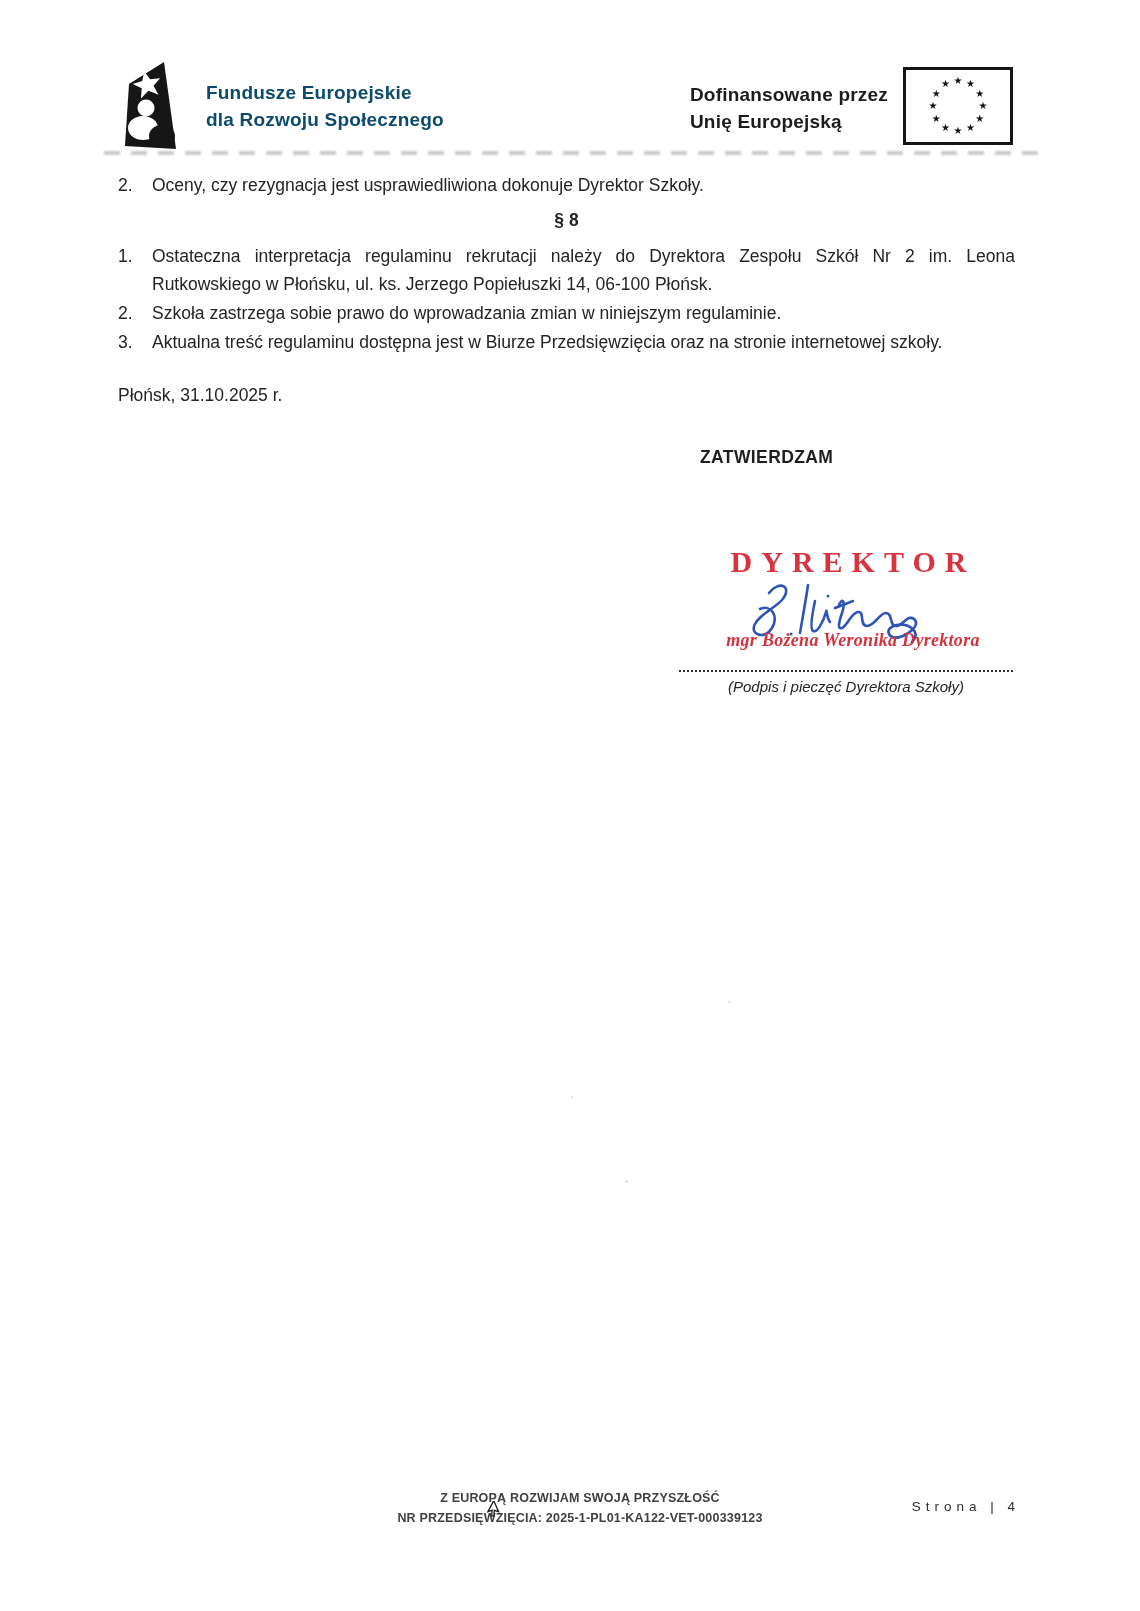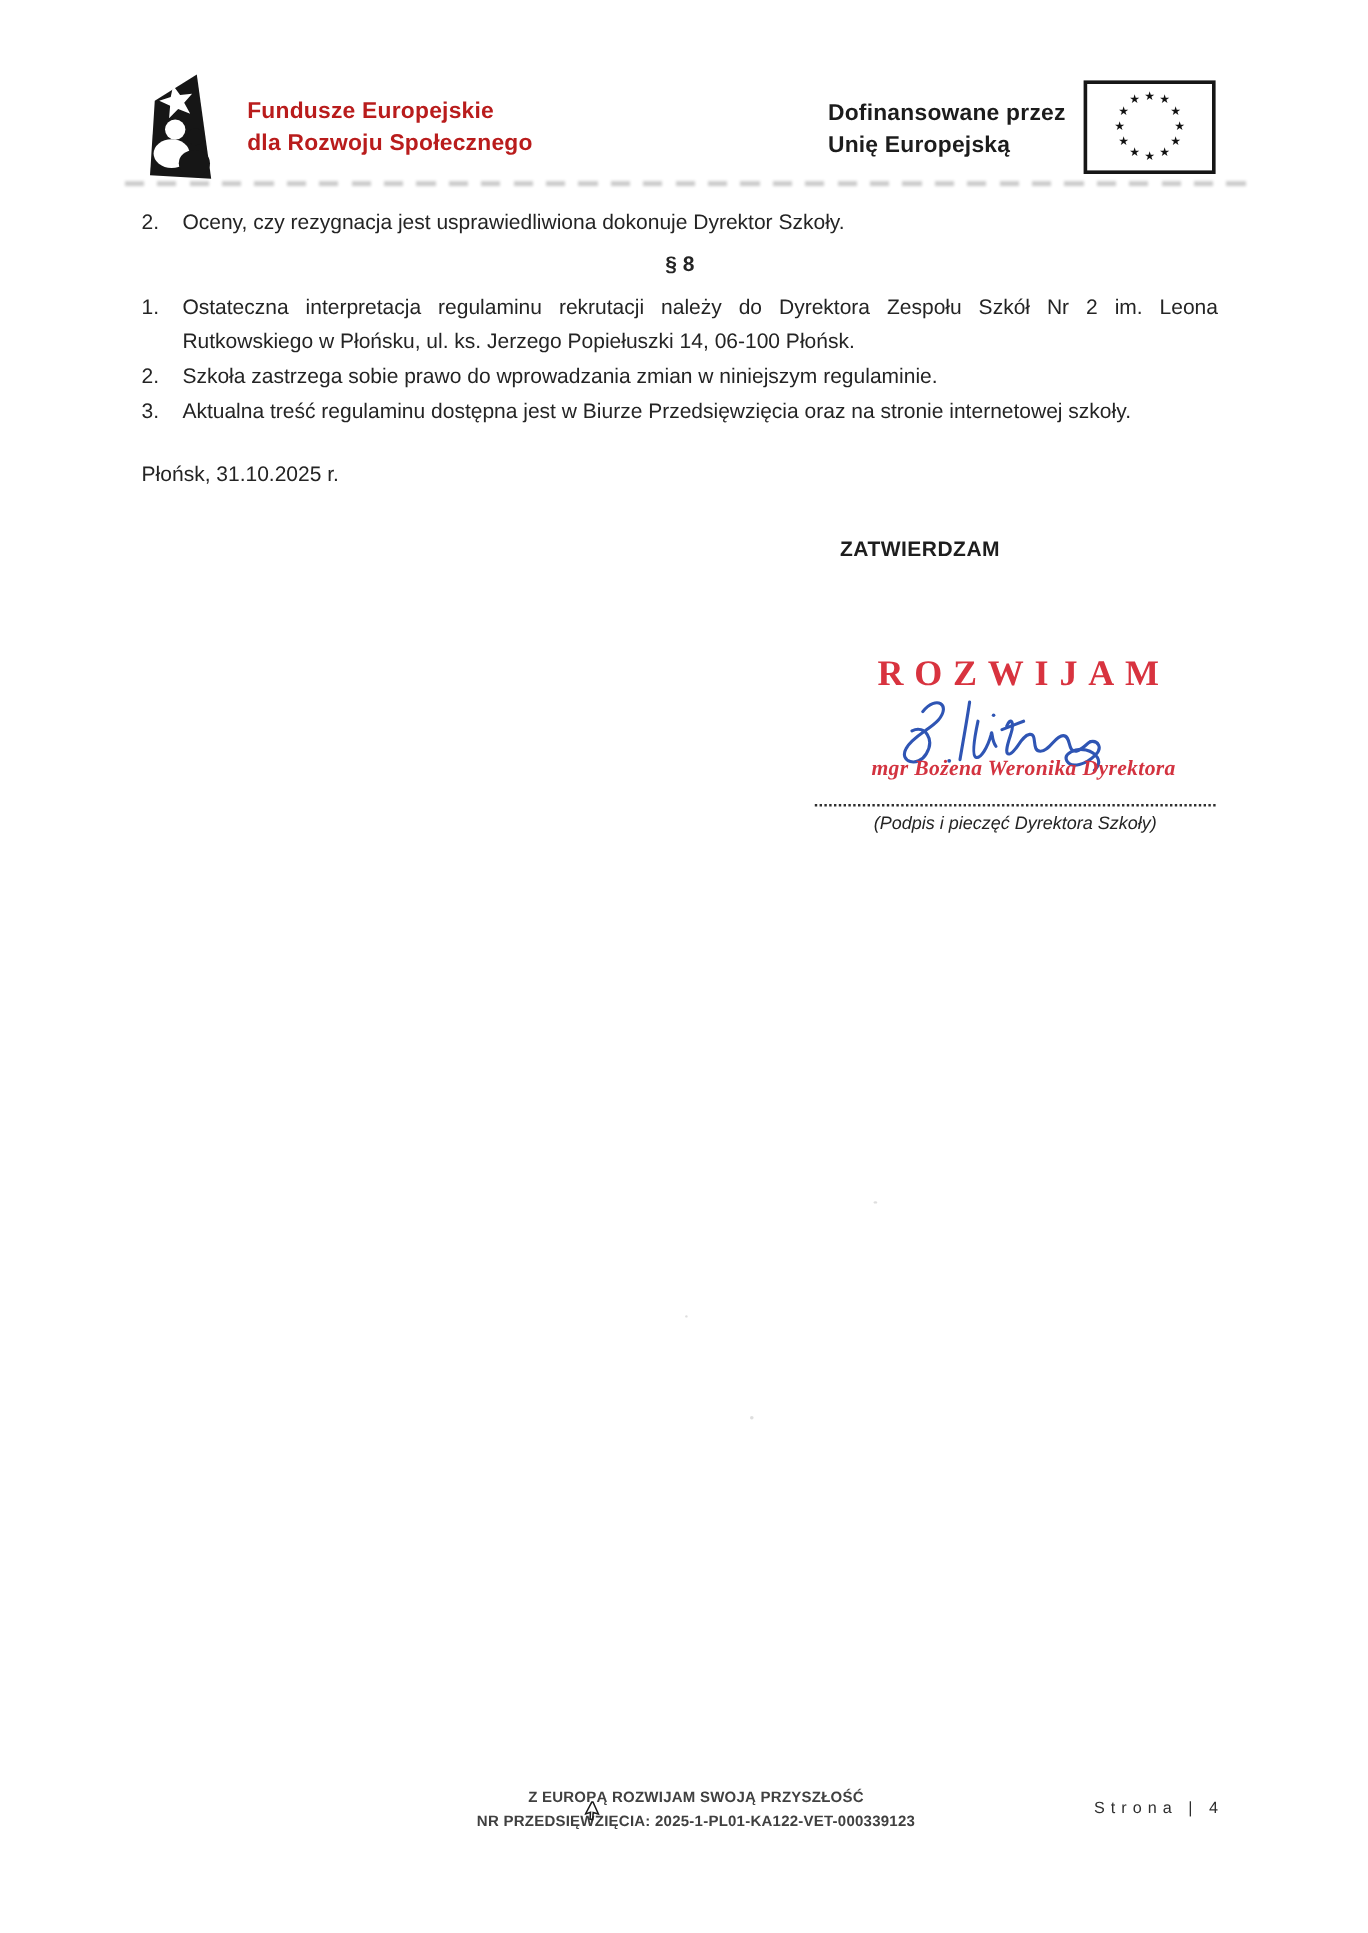--- a/index.html
+++ b/index.html
@@ -5,21 +5,21 @@
   html,body{margin:0;padding:0;background:#e8e8e8;}
   .page{
     position:relative;width:1140px;height:1611px;margin:0 auto;
     background:#ffffff;overflow:hidden;
     font-family:"Liberation Sans", sans-serif;color:#222;
   }
   
   .logo{position:absolute;left:110px;top:57px;width:88px;height:93px;}
   .logo-text{
     position:absolute;left:206px;top:79px;
-    font-size:19px;font-weight:700;color:#b91c1c;line-height:27px;letter-spacing:.2px;
+    font-size:19px;font-weight:700;color:#0c4a6e;line-height:27px;letter-spacing:.2px;
   }
   .funding-text{
     position:absolute;right:252px;top:81px;text-align:left;
     font-size:19px;font-weight:700;color:#1c1c1c;line-height:27px;letter-spacing:.2px;
   }
   .eu-flag{
     position:absolute;left:903px;top:67px;width:104px;height:72px;
     background:#fff;border:3px solid #161616;
   }
   .eu-flag .star{
@@ -147,21 +147,21 @@
         <span class="num">3.</span>
         <span class="txt">Aktualna treść regulaminu dostępna jest w Biurze Przedsięwzięcia oraz na stronie internetowej szkoły.</span>
       </div>
     </div>
 
     <div class="date-line">Płońsk, 31.10.2025 r.</div>
   </div>
 
   <div class="approve">ZATWIERDZAM</div>
 
-  <div class="stamp-title">ROZWIJAM</div>
+  <div class="stamp-title">DYREKTOR</div>
 
   <svg class="sig-svg" width="198" height="72" viewBox="0 0 198 72" xmlns="http://www.w3.org/2000/svg">
     <g fill="none" stroke="#2f55b4" stroke-width="2.6" stroke-linecap="round" stroke-linejoin="round">
       <path d="M31,16 C42,2 55,10 44,23 C37,31 22,37 17,47 C11,58 27,63 34,51 C41,39 33,27 22,32"></path>
       <circle cx="53" cy="57" r="1.6" fill="#2f55b4" stroke="none"></circle>
       <path d="M70,8 C68,22 64,44 62,56"></path>
       <path d="M77,24 C74,38 72,52 75,54 C79,56 85,46 88,35 C89,30 88,40 92,45"></path>
       <circle cx="90" cy="19" r="1.5" fill="#2f55b4" stroke="none"></circle>
       <path d="M101,28 C104,20 108,24 104,36 C101,45 99,53 104,51 C110,48 113,36 120,35 C127,34 121,49 129,49 C137,49 141,36 148,36 C155,36 151,50 159,49 C164,48 168,42 171,41"></path>
       <path d="M97,31 L115,24"></path>

